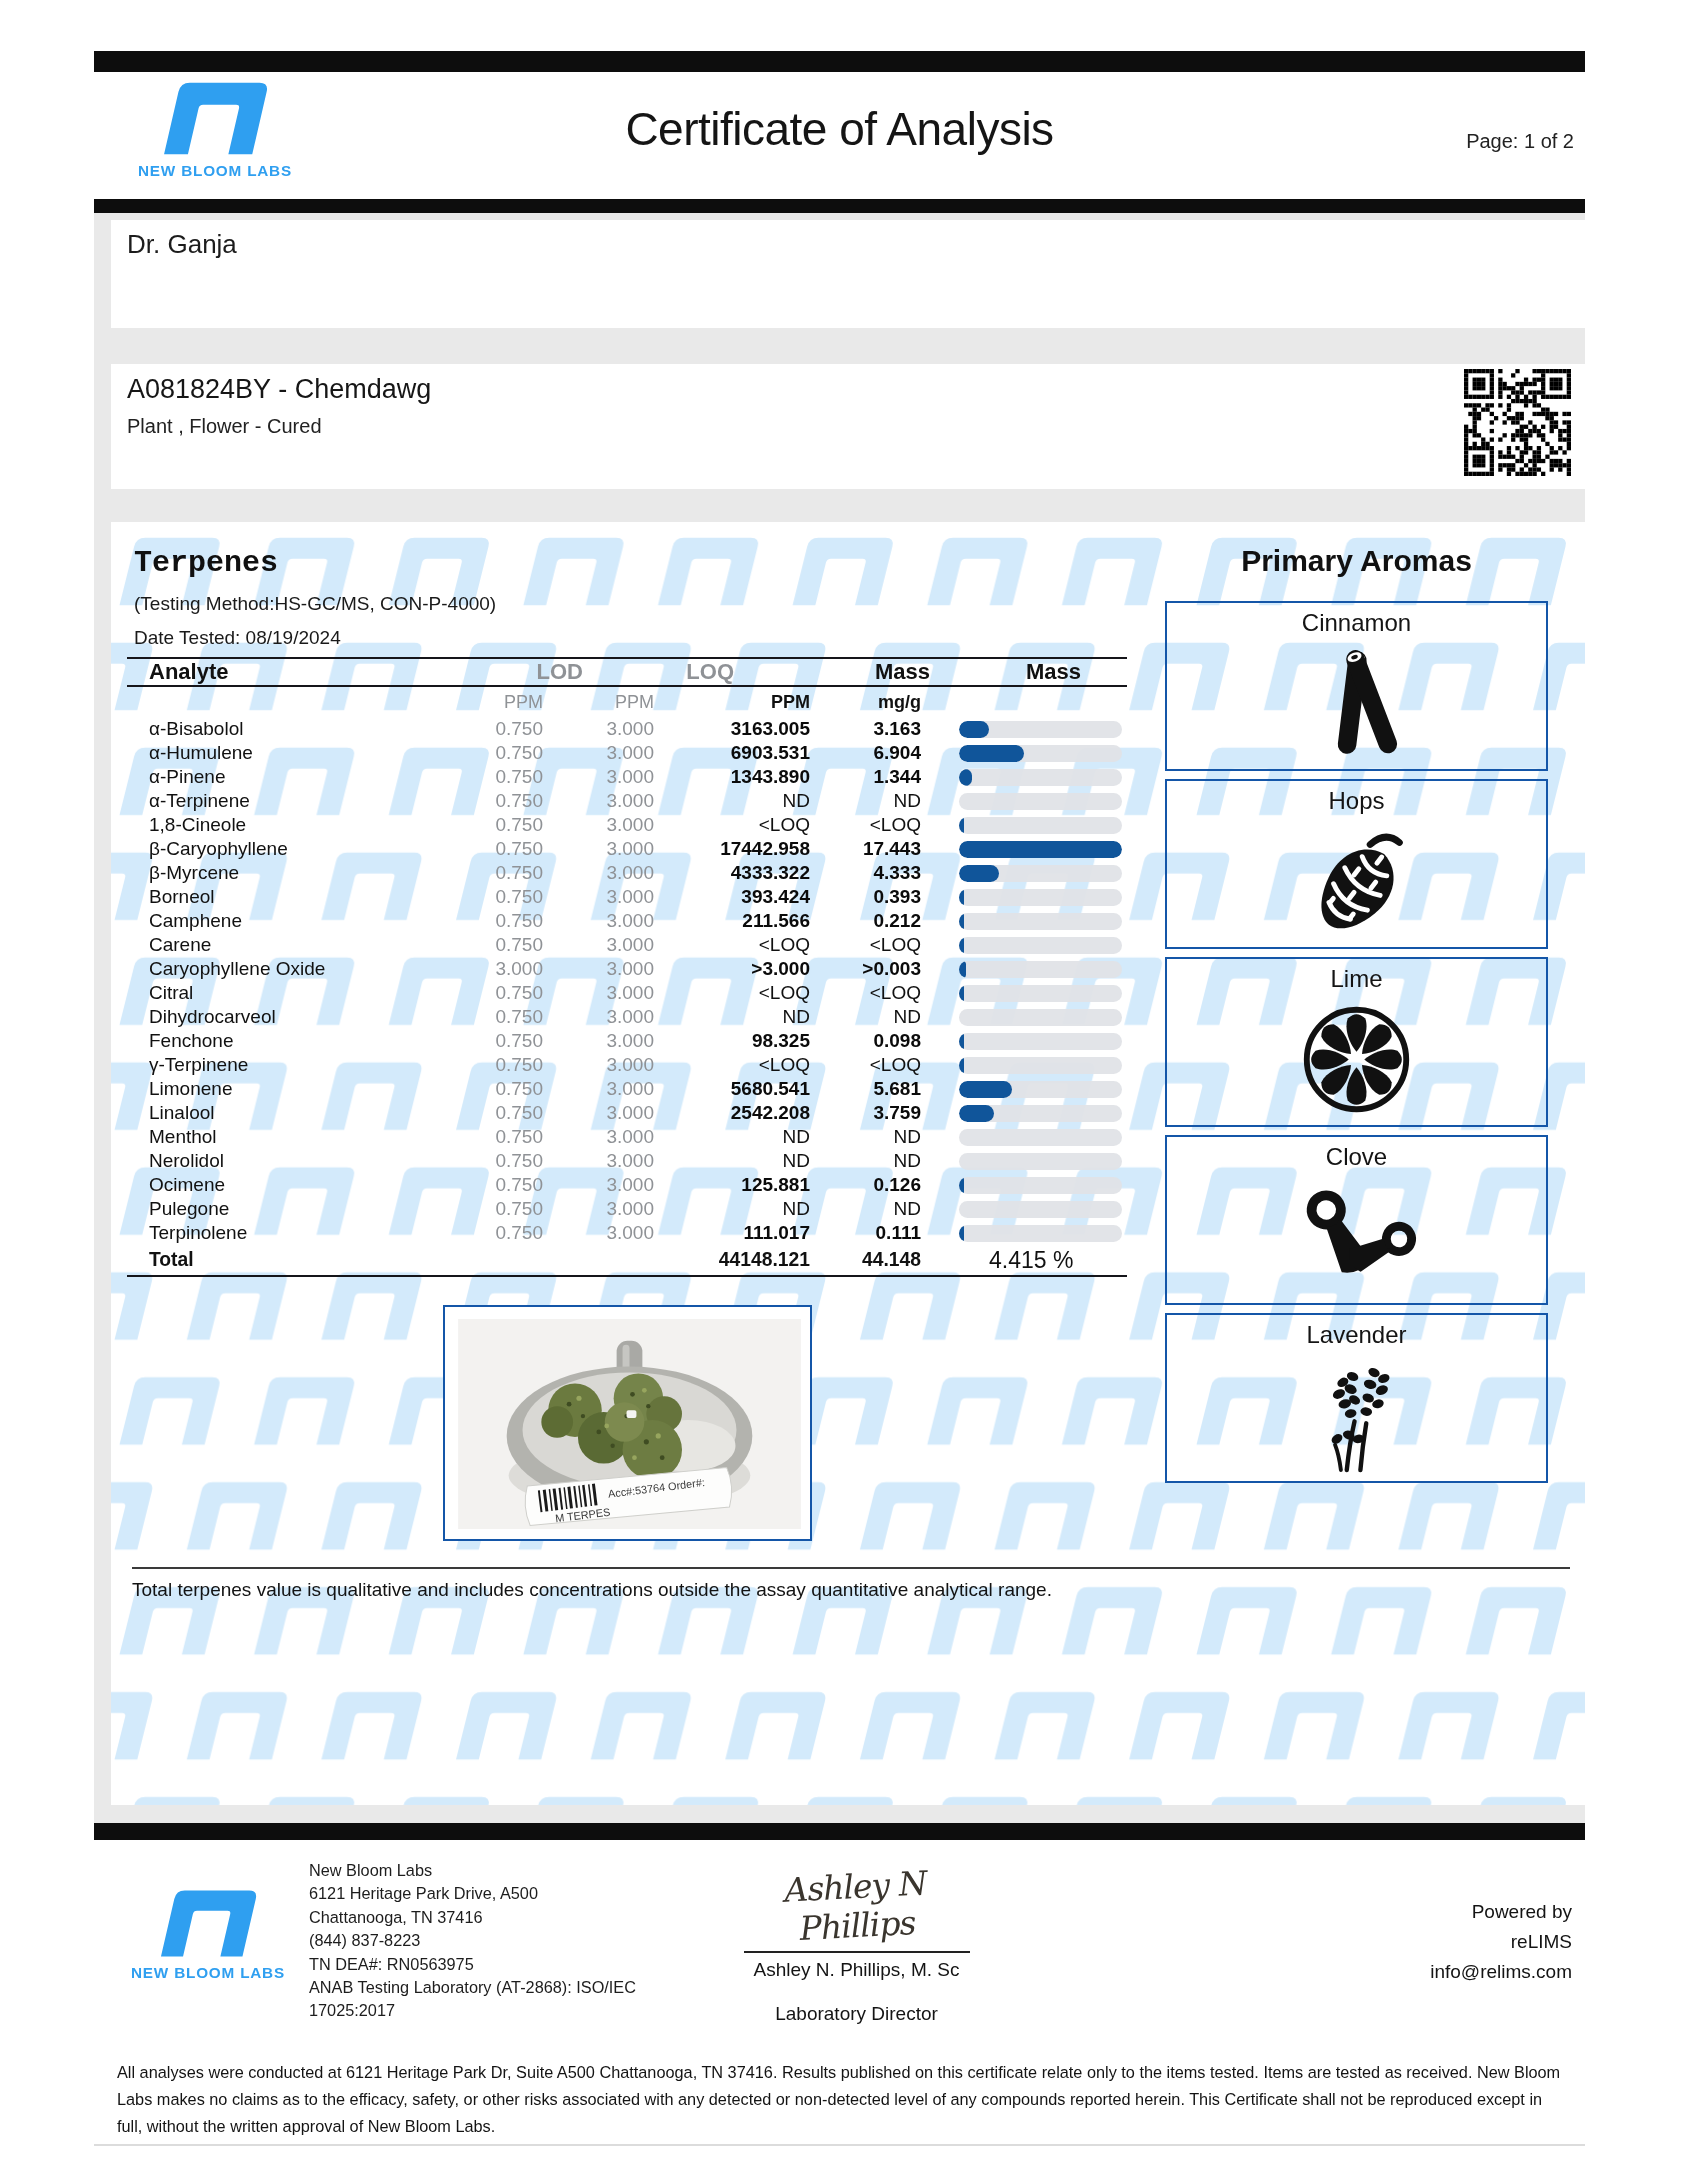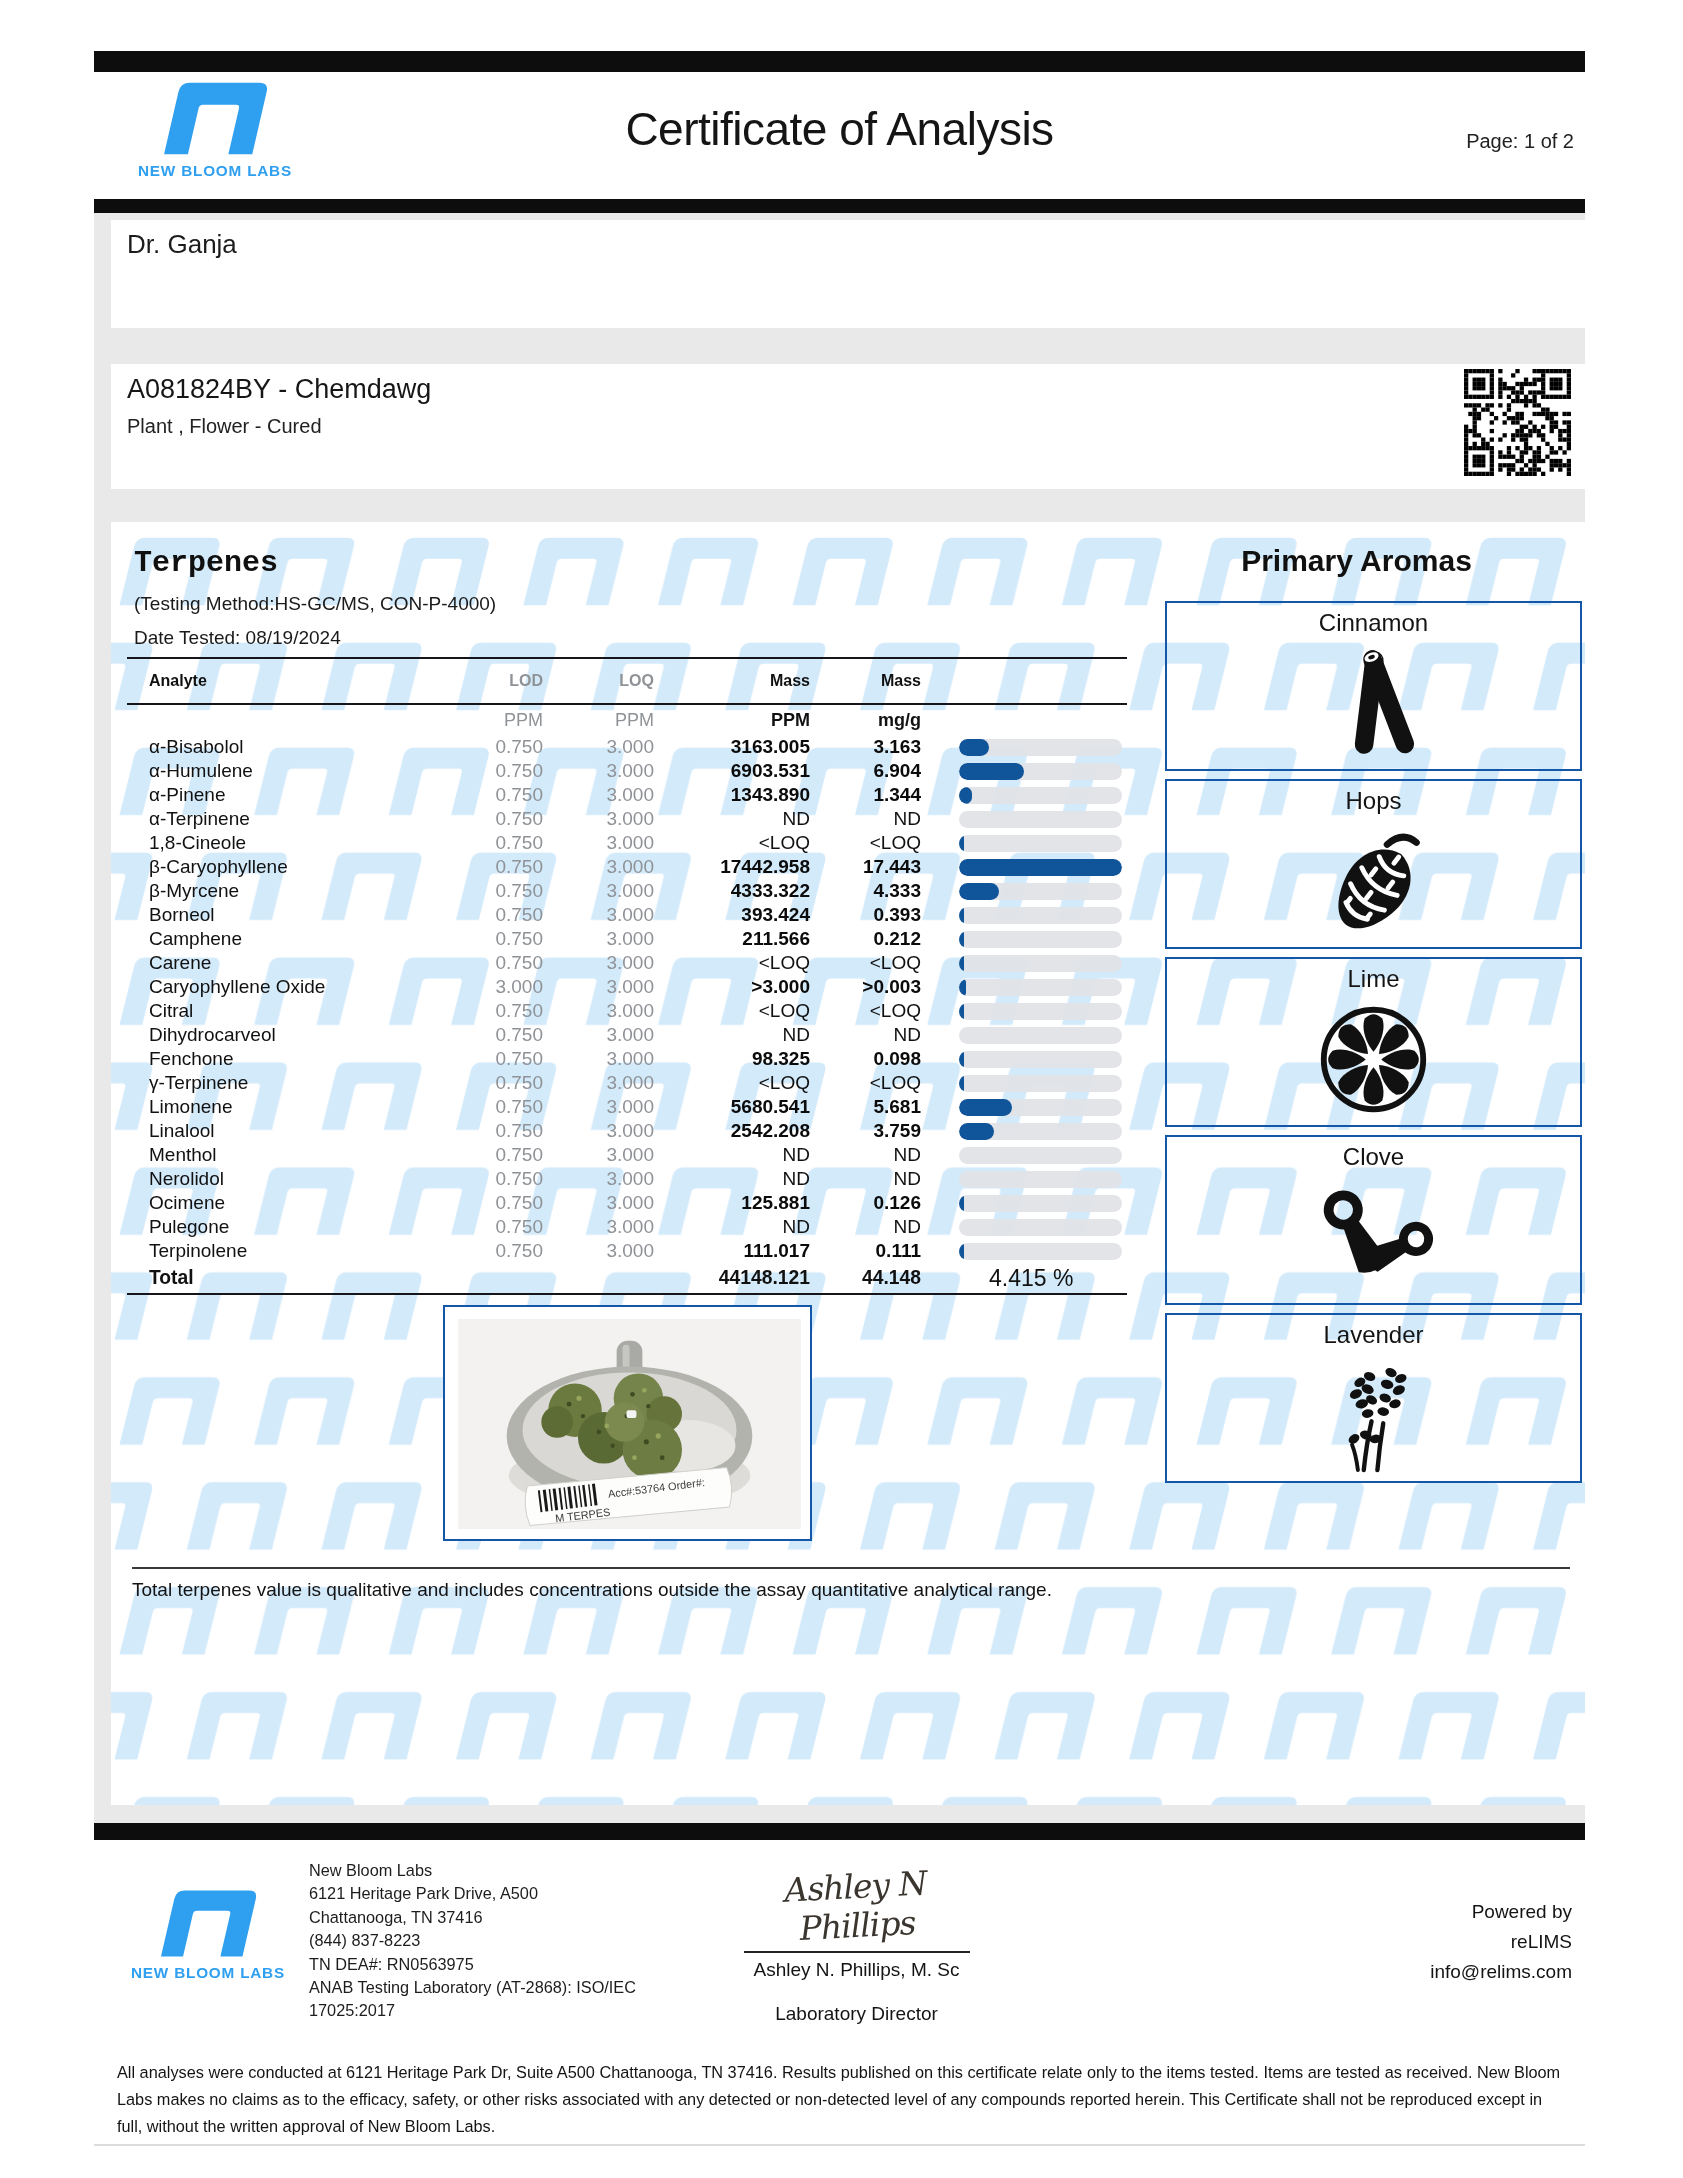--- a/index.html
+++ b/index.html
@@ -29,21 +29,21 @@
   .main-card{overflow:hidden;}
   .wm{position:absolute;left:0;top:0;width:100%;height:100%;}
   .layer{position:absolute;z-index:2;}
   .sec-title{font-size:30px;font-weight:800;color:#101010;}
   .sec-sub{font-size:19px;color:#1a1a1a;}
 
   .ttable{width:1000px;}
   .rule{height:0;border-top:2.2px solid #15151a;}
   .rule-thin{height:0;border-top:2px solid #3a3a3a;}
   .trow{display:grid;grid-template-columns:297px 119px 111px 156px 111px 38px 165px;align-items:center;}
-  .hrow{height:44px;font-size:16px;font-weight:bold;}
+  .hrow{height:26px;font-size:22px;font-weight:bold;gap:40px;}
   .urow{height:30px;font-size:18px;}
   .drow{height:24px;font-size:19px;}
   .tot{height:30px;font-size:19.3px;font-weight:600;}
   .c-an{padding-left:22px;white-space:nowrap;}
   .c-r{text-align:right;white-space:nowrap;}
   .gray{color:#8f9296;}
   .massbold{font-weight:bold;color:#0b0b0b;}
   .bar-track{width:163px;height:17px;border-radius:8.4px;background:rgba(224,227,231,.95);position:relative;overflow:hidden;}
   .bar-fill{position:absolute;left:0;top:0;height:17px;border-radius:8.4px;background:#10559a;}
   .pct{font-size:23px;padding-left:30px;font-weight:500;}
@@ -800,21 +800,21 @@
         <text x="152" y="178" font-size="11" fill="#3b3b3b">Acc#:53764 Order#:</text>
         <text x="96" y="196" font-size="11" fill="#3b3b3b">M TERPES</text>
       </g>
     </svg>
   </div>
 
   <div class="layer rule-thin" style="left:21px;top:1045px;width:1438px;"></div>
   <div class="layer note-text" style="left:21px;top:1057px;">Total terpenes value is qualitative and includes concentrations outside the assay quantitative analytical range.</div>
 
   <div class="layer aroma-title" style="left:1054px;top:22px;width:383px;">Primary Aromas</div>
-  <div class="layer aroma-col" style="left:1054px;top:79px;width:417px;" id="aroma-col">
+  <div class="layer aroma-col" style="left:1054px;top:79px;width:383px;" id="aroma-col">
       <div class="aroma-box">
         <div class="aroma-label">Cinnamon</div>
         <div class="aroma-ico">
           <svg viewBox="0 0 120 120">
     <g transform="rotate(7 56 60)">
       <rect x="46" y="6" width="19" height="106" rx="9.5" fill="#111"></rect>
       <ellipse cx="55.5" cy="13" rx="7.5" ry="4.5" fill="#fff"></ellipse>
       <ellipse cx="55.5" cy="13" rx="3.5" ry="2" fill="#111"></ellipse>
     </g>
     <g transform="rotate(-21 76 58)">

